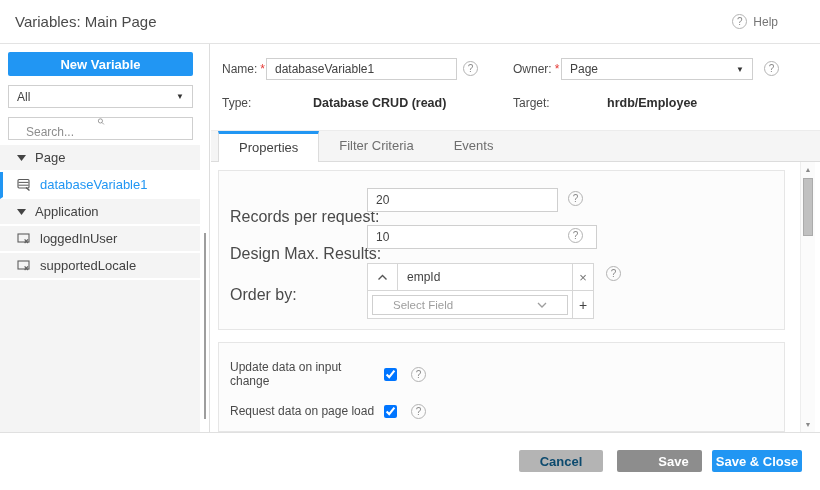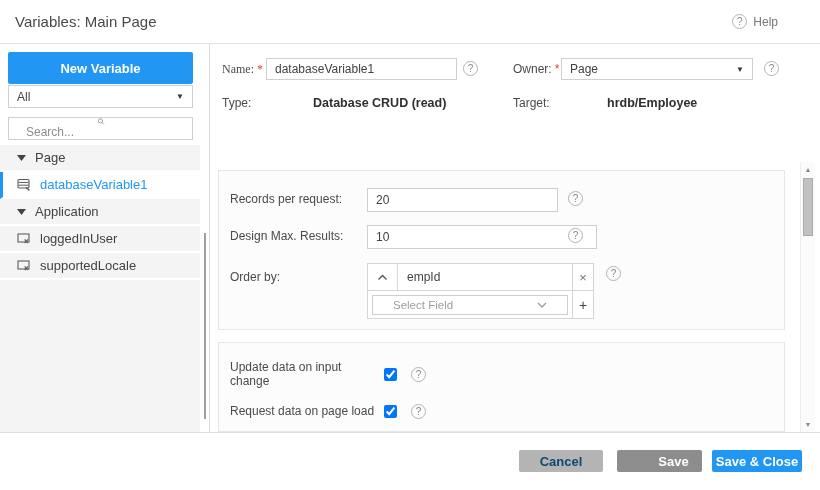--- a/index.html
+++ b/index.html
@@ -12,21 +12,21 @@
   .hdr { position:absolute; left:0; top:0; width:820px; height:44px;
          background:#fff; border-bottom:1px solid #e3e3e3; }
   .hdr-title { position:absolute; left:15px; top:0; line-height:43px; font-size:15px; color:#4a4a4a; }
   .hdr-help { position:absolute; right:42px; top:14px; display:flex; align-items:center; gap:6px;
               font-size:12px; color:#757575; cursor:pointer; }
   .qicon { display:inline-flex; width:15px; height:15px; border:1px solid #b3b3b3; border-radius:50%;
            align-items:center; justify-content:center; font-size:10px; color:#8a8a8a; flex:0 0 auto; }
   
   .sidebar { position:absolute; left:0; top:44px; width:210px; height:388px;
              background:#fff; border-right:1px solid #ddd; }
-  .new-var-btn { position:absolute; left:8px; top:8px; width:185px; height:32px;
+  .new-var-btn { position:absolute; left:8px; top:8px; width:185px; height:24px;
                  background:var(--color-accent,#2196f3); color:#fff; border:none; border-radius:2px;
                  font-family:inherit; font-size:13px; font-weight:bold; cursor:pointer; }
   .selbox { border:1px solid #cfcfcf; background:#fff; display:flex; align-items:center;
             justify-content:space-between; padding:0 8px; font-size:12px; color:#424242; cursor:pointer; }
   .side-filter { position:absolute; left:8px; top:41px; width:185px; height:23px; }
   .dd-glyph { font-size:8px; color:#333; }
   .searchbox { position:absolute; left:8px; top:73px; width:185px; height:23px;
                border:1px solid #cfcfcf; background:#fff; display:flex; align-items:center; padding:0 7px;flex-direction:column; }
   .searchbox input { border:none; outline:none; flex:1; font-family:inherit; font-size:12px;
                      color:#424242; margin-left:6px; background:transparent; }
@@ -51,21 +51,21 @@
               border-top:1px solid #ececec; border-bottom:1px solid #dcdcdc; display:flex; padding-left:7px; }
   .tab { padding:0 20px; line-height:30px; font-size:13px; color:#6e6e6e; cursor:pointer; }
   .tab.active { background:#fff; border-top:3px solid var(--color-accent,#2196f3);
                 border-left:1px solid #dcdcdc; border-right:1px solid #dcdcdc;
                 height:32px; line-height:27px; color:#424242; }
   
   .content { position:absolute; left:0; top:118px; width:609px; height:270px; background:#fff; }
   .panelbox { position:absolute; left:7px; width:567px; background:#fcfcfc; border:1px solid #e6e6e6; }
   .pb1 { top:8px; height:160px; }
   .pb2 { top:180px; height:90px; }
-  .plabel { position:absolute; left:11px; font-size:12px; color:#4a4a4a; }
+  .plabel { position:absolute; left:11px; font-size:16px; color:#4a4a4a;margin-top:16px; }
   
   .orderby { position:absolute; left:148px; top:92px; width:227px; height:56px;
              border:1px solid #d6d6d6; background:#fff; display:grid;
              grid-template-columns:1fr 20px; grid-template-rows:27px 27px; }
   .ob-r1m { border-bottom:1px solid #d6d6d6; border-right:1px solid #d6d6d6; display:flex; }
   .ob-sort { width:30px; border-right:1px solid #d6d6d6; display:flex; align-items:center;
              justify-content:center; cursor:pointer; }
   .ob-field { flex:1; display:flex; align-items:center; padding-left:9px; font-size:12px; color:#424242; }
   .ob-r1x { border-bottom:1px solid #d6d6d6; display:flex; align-items:center; justify-content:center;
             color:#757575; font-size:13px; cursor:pointer; }
@@ -161,40 +161,45 @@
           <line x1="11" y1="7.4" x2="7.6" y2="11" stroke="#5f5f5f" stroke-width="1.2"></line>
         </svg>
         <span class="lbl">supportedLocale</span>
       </div>
     </div>
     <div class="side-thumb"></div>
   </div>
 
   <div class="main">
 
-    <span class="flabel" style="left:11px; top:14px;font-family:Liberation Serif, serif;">
+    <span class="flabel" style="left:11px; top:14px;">
       <span>Name:</span><span class="req">*</span>
     </span>
     <input class="tbox" style="left: 55px; top: 14px; width: 191px;" value="databaseVariable1">
     <span class="qicon help-abs" style="left:252px; top:17px;">?</span>
 
     <span class="flabel" style="left:302px; top:14px;">
       <span>Owner:</span><span class="req">*</span>
     </span>
     <div class="selbox" style="position:absolute; left:350px; top:14px; width:192px; height:22px;">
       <span>Page</span>
       <span class="dd-glyph">▼</span>
     </div>
     <span class="qicon help-abs" style="left:553px; top:17px;">?</span>
 
     <span class="flabel" style="left:11px; top:51px; line-height:16px;">Type:</span>
     <span class="bold-val" style="left:56px; top:51px;">Database CRUD (read)</span>
     <span class="flabel" style="left:302px; top:51px; line-height:16px;">Target:</span>
     <span class="bold-val" style="left:350px; top:51px;">hrdb/Employee</span>
 
+    <div class="tabstrip">
+      <div class="tab active">Properties</div>
+      <div class="tab">Filter Criteria</div>
+      <div class="tab">Events</div>
+    </div>
 
     <div class="content">
 
       <div class="panelbox pb1">
         <span class="plabel" style="top:21px;">Records per request:</span>
         <input class="tbox" style="left: 148px; top: 17px; width: 191px; height: 24px;" value="20">
         <span class="qicon help-abs" style="left:349px; top:20px;">?</span>
 
         <span class="plabel" style="top:58px;">Design Max. Results:</span>
         <input class="tbox" style="left: 148px; top: 54px; width: 230px; height: 24px;" value="10">

